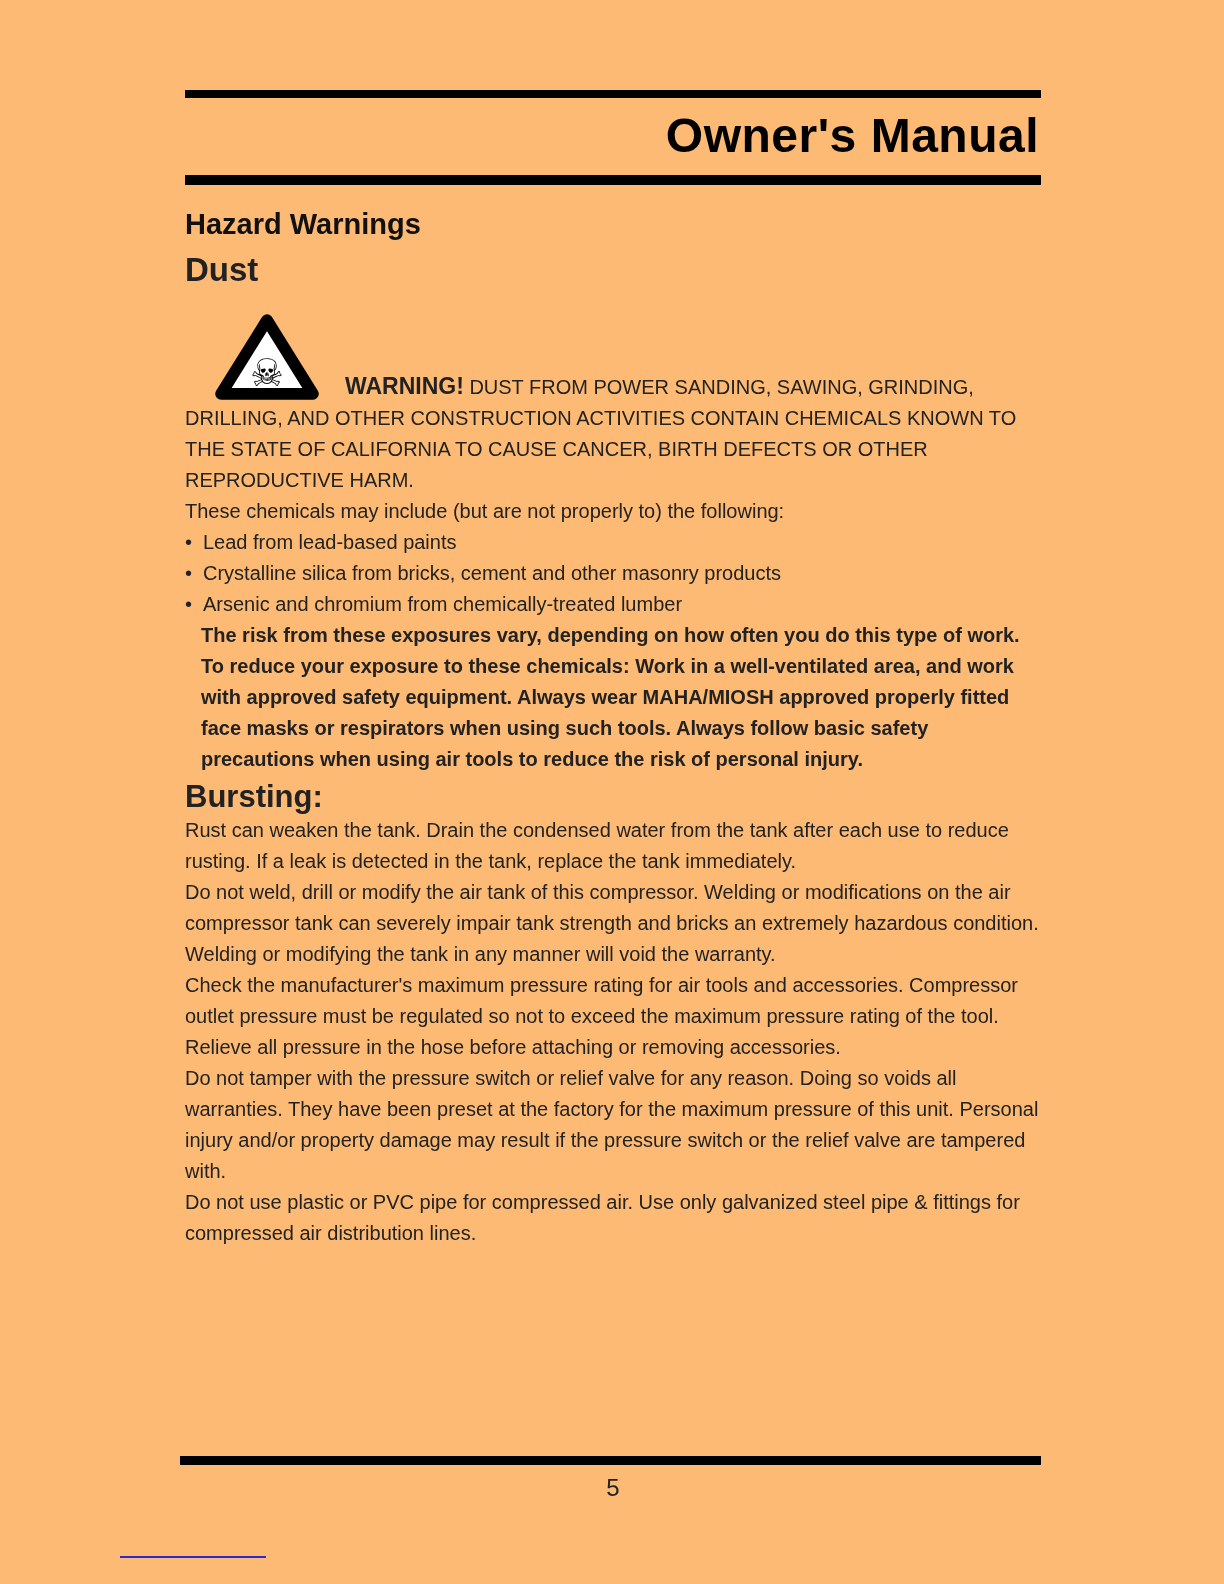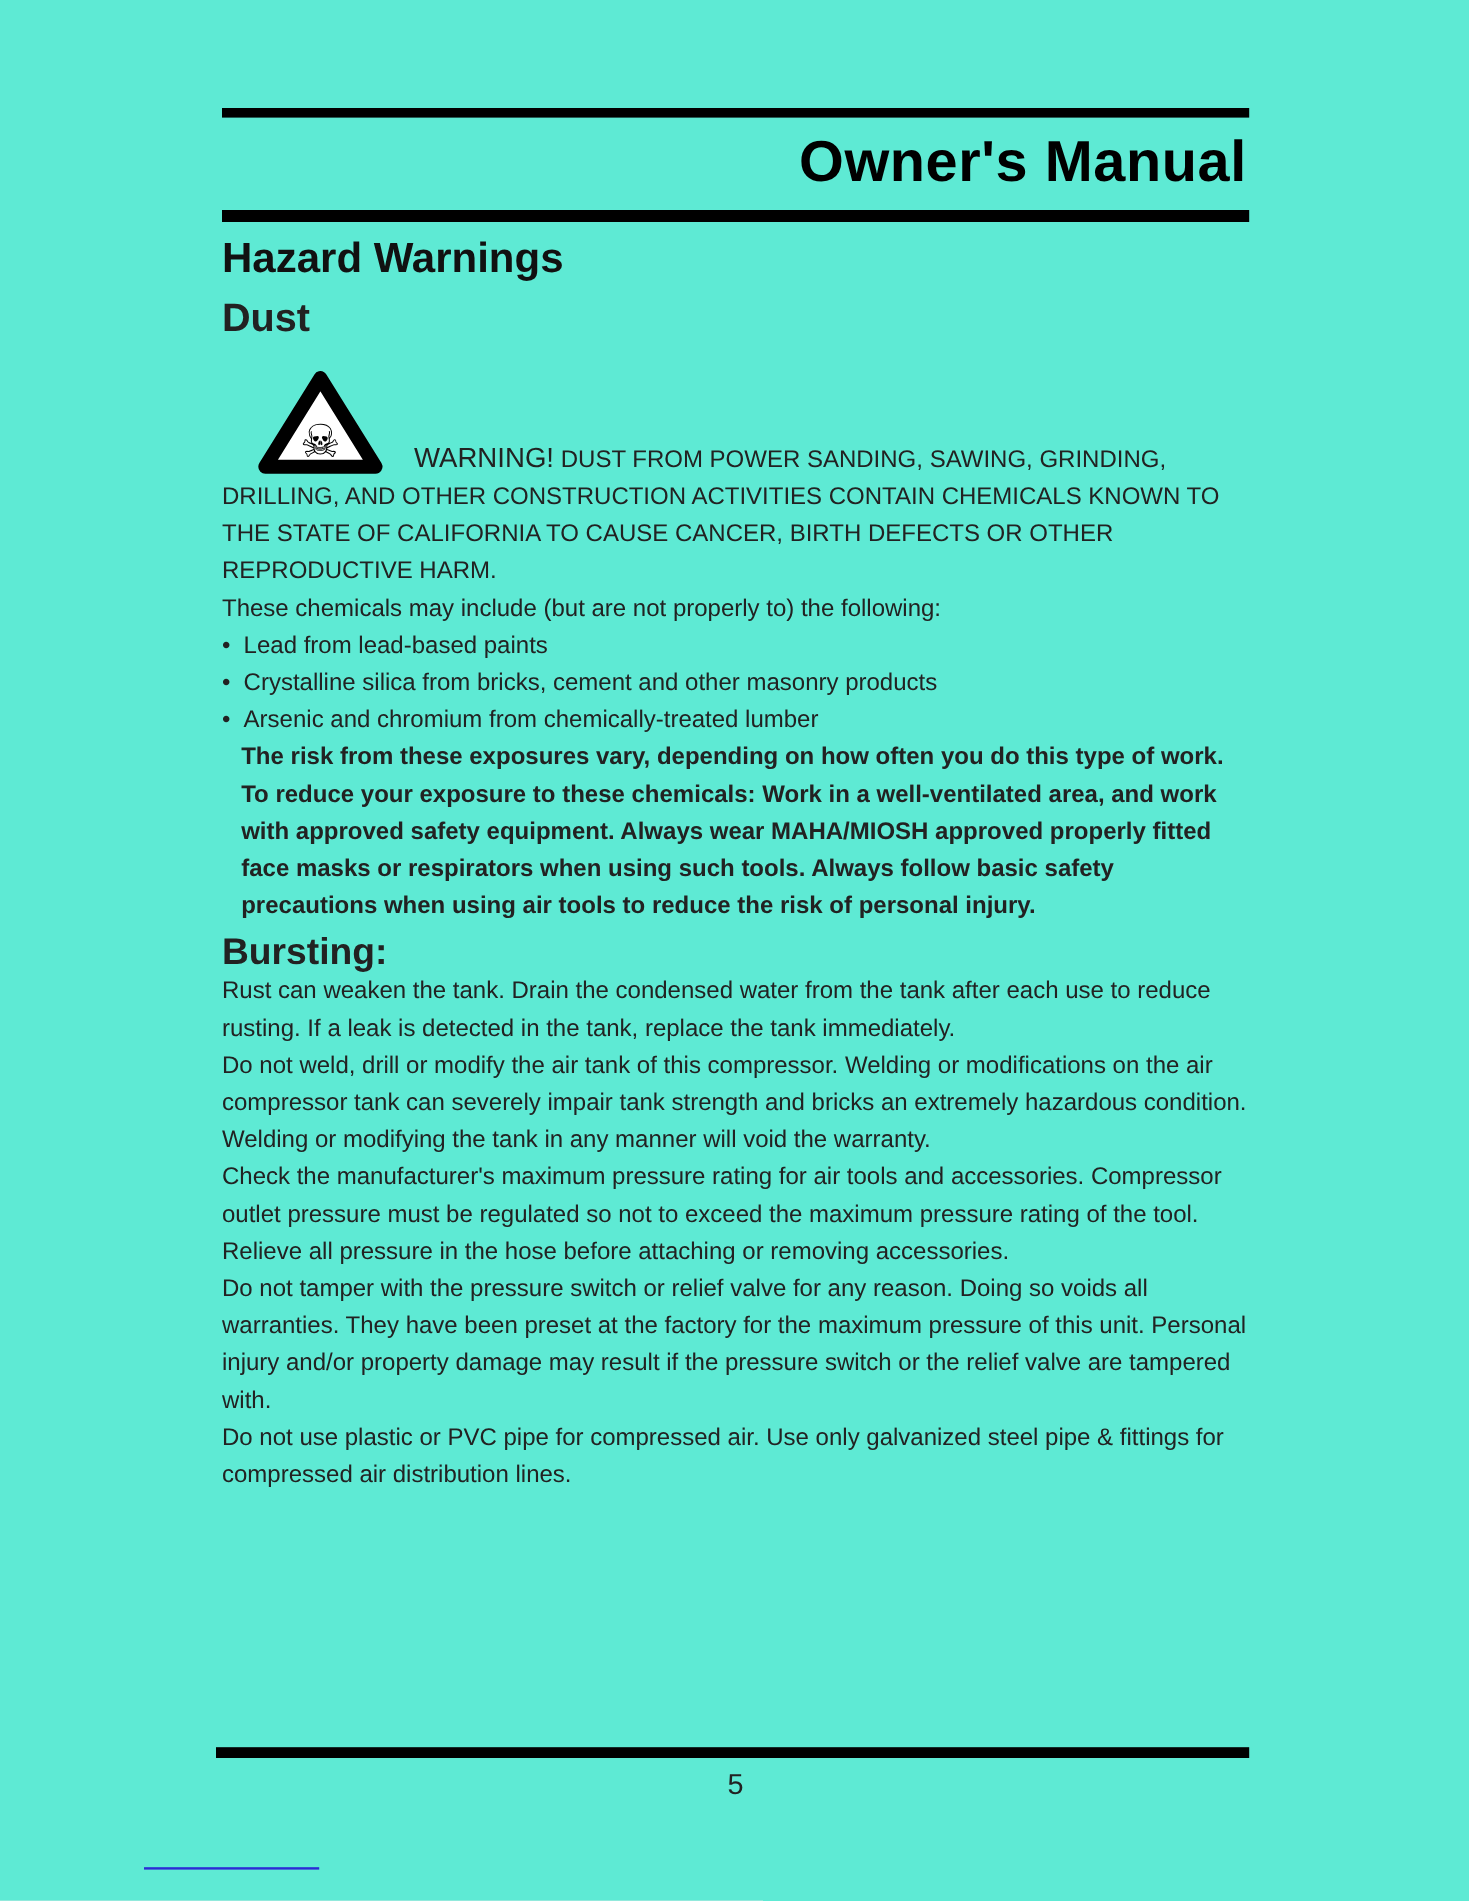--- a/index.html
+++ b/index.html
@@ -3,21 +3,21 @@
 <meta charset="utf-8">
 <style>
   * { margin: 0; padding: 0; box-sizing: border-box; }
   html, body { background: #e8e8e8; }
   body { font-family: "Liberation Sans", "DejaVu Sans", sans-serif; color: #1a1a1a; }
 
   .page {
     position: relative;
     width: 1224px;
     height: 1584px;
-    background: #5eead4;
+    background: #fdba74;
     margin: 0 auto;
     overflow: hidden;
   }
 
   .content {
     position: relative;
     margin-left: 185px;
     margin-right: 183px; 
   }
 
@@ -28,22 +28,22 @@
   .doc-title {
     text-align: right;
     font-size: 48px;
     font-weight: bold;
     letter-spacing: 0.5px;
     padding: 10px 2px 12px 0;
     color: #000;
   }
 
   .section-heading {
-    margin-top: 11px;
-    font-size: 35px;
+    margin-top: 23px;
+    font-size: 29px;
     font-weight: bold;
     color: #111;
   }
 
   .sub-heading {
     margin-top: 10px;
     font-size: 33px;
     font-weight: bold;
     color: #222;
   }
@@ -62,21 +62,21 @@
   }
 
   .warning-para {
     padding-top: 60px;
     text-indent: 160px;
     font-size: 20px;
     line-height: 31px;
     color: #222;
   }
   .warning-label {
-    font-weight: normal;
+    font-weight: bold;
     font-size: 23px;
     text-align: right;
   }
 
   .body-text {
     font-size: 20px;
     line-height: 31px;
     color: #222;
   }
 

